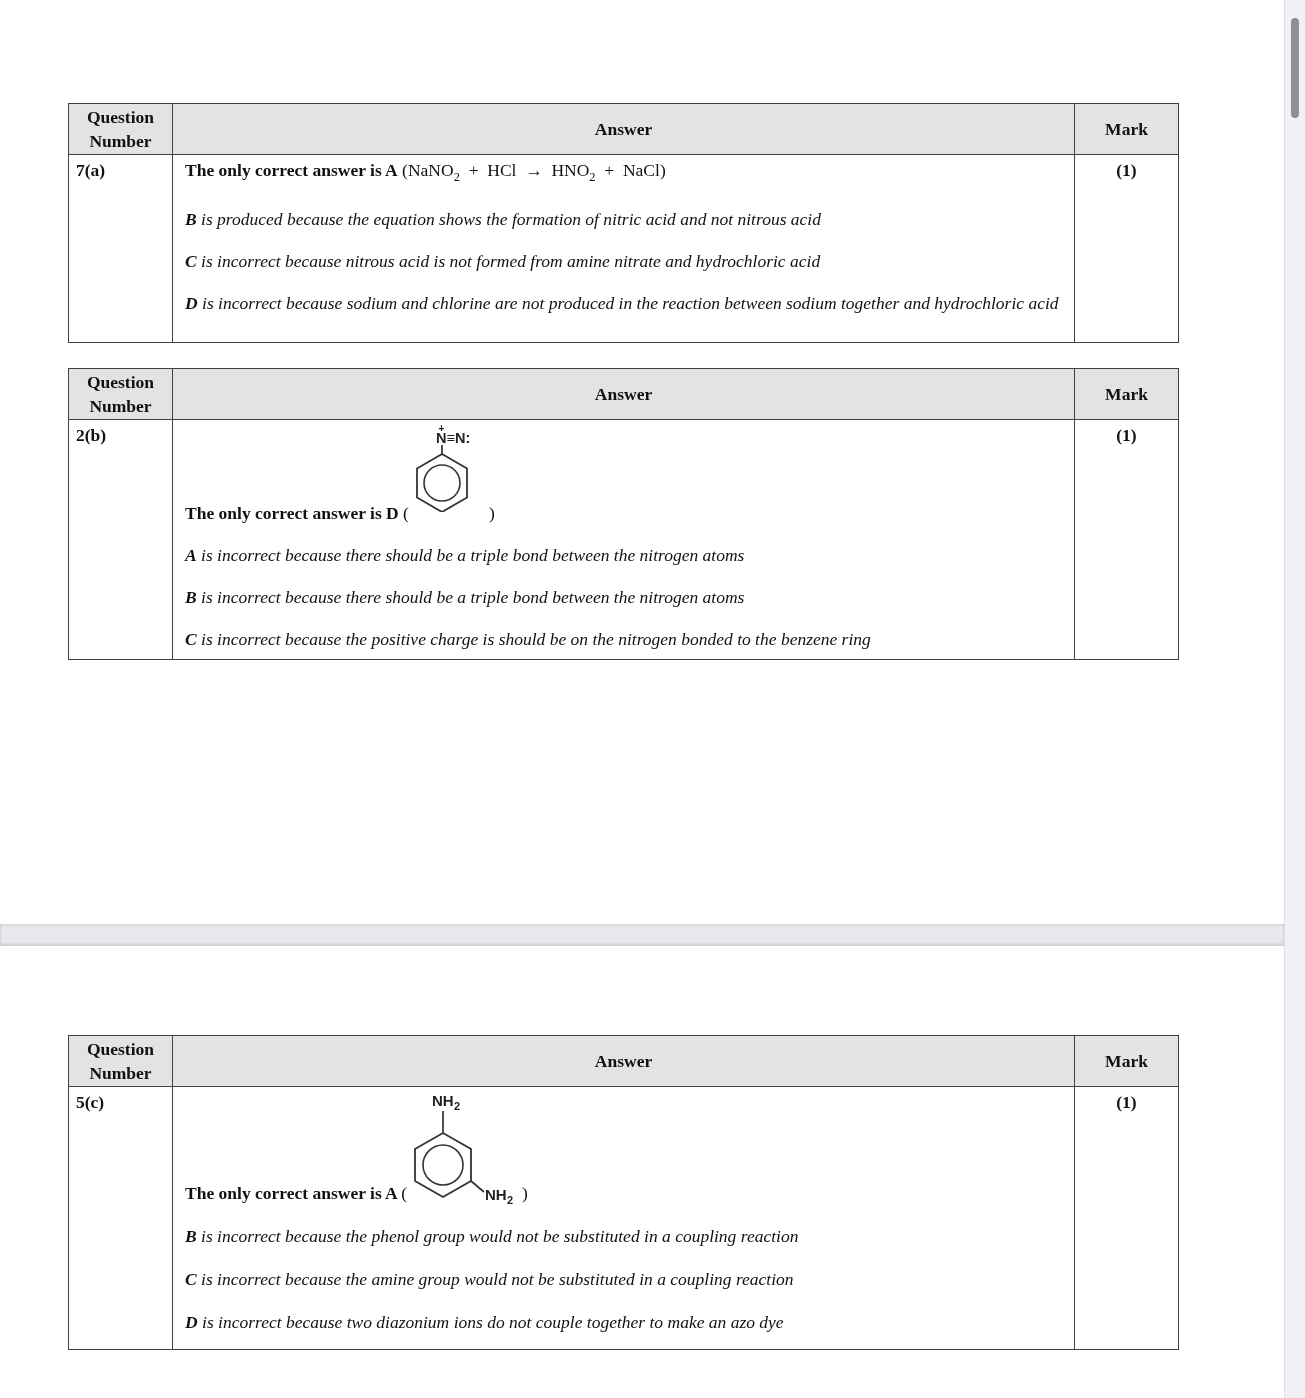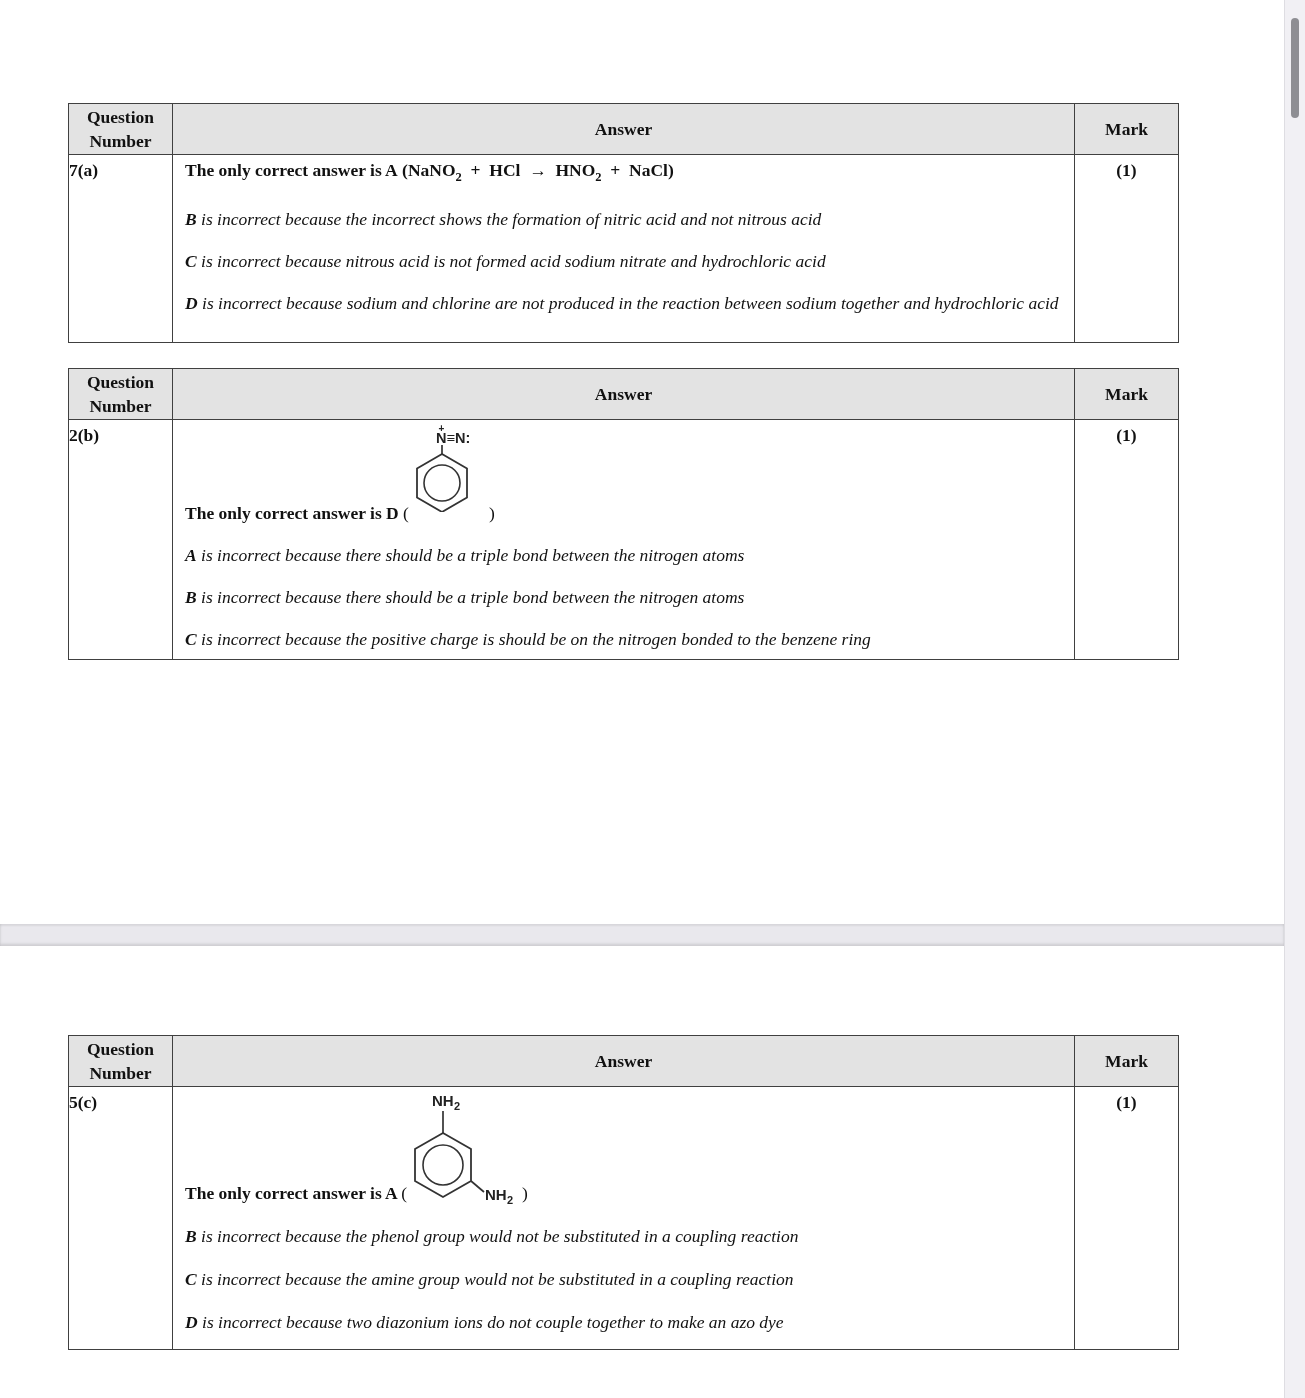--- a/index.html
+++ b/index.html
@@ -28,28 +28,28 @@
     position:absolute;left:68px;width:1110px;
     border-collapse:collapse;table-layout:fixed;
     font-size:17.5px;line-height:23px;
   }
   .ms-table th,.ms-table td{border:1.5px solid #404040;box-sizing:border-box;}
   .ms-table th{
     background:#e3e3e3;font-weight:bold;text-align:center;
     height:50px;line-height:24px;padding:1px 2px;
   }
   .col-q{width:104px}.col-a{width:902px}.col-m{width:104px}
-  td.qcell{vertical-align:top;font-weight:bold;padding:4px 4px 4px 0;margin-top:24px;}
+  td.qcell{vertical-align:top;font-weight:bold;padding:4px 4px 4px 7px;margin-top:24px;}
   td.mcell{vertical-align:top;font-weight:bold;text-align:center;padding:4px 2px;}
   td.acell{vertical-align:top;padding:4px 12px 8px 12px;}
   #t7a td{height:188px;}
   #t7b td{height:226px;}
   #t7c td{height:263px;}
   .lead-line{margin:0;font-weight:bold;white-space:pre-wrap;}
-  .eq{font-weight:bold;}
+  .eq{font-weight:normal;}
   .eq sub{font-size:12.5px;}
   .reason{margin:19px 0 0 0;font-style:italic;font-weight:normal;}
   .reason .lead{font-weight:bold;font-style:italic;}
   #t7c .reason-b{margin-top:26px;}
   #t7c .reason,.mt20{margin-top:20px;}
   #t7b .reason-c{}
   .struct-row{display:flex;align-items:flex-end;margin:0;}
   .struct-row .btxt{font-weight:bold;white-space:pre;font-family:Liberation Serif, serif;}
   .paren{font-weight:normal;}
   svg.structure{display:block;}
@@ -79,22 +79,22 @@
   <tbody>
       <tr>
     <th>Question Number</th>
     <th>Answer</th>
     <th>Mark</th>
   </tr>
   <tr>
     <td class="qcell">7(a)</td>
     <td class="acell">
       <p class="lead-line"><b>The only correct answer is A</b><span class="eq"><span> (NaNO</span><sub>2</sub><span>  +  HCl  →  HNO</span><sub>2</sub><span>  +  NaCl)</span></span></p>
-      <p class="reason"><span class="lead">B</span> <span>is incorrect because the incorrect shows the formation of nitric acid and not nitrous acid</span></p>
-      <p class="reason"><span class="lead">C</span> <span>is incorrect because nitrous acid is not formed acid sodium nitrate and hydrochloric acid</span></p>
+      <p class="reason"><span class="lead">B</span> <span>is produced because the equation shows the formation of nitric acid and not nitrous acid</span></p>
+      <p class="reason"><span class="lead">C</span> <span>is incorrect because nitrous acid is not formed from amine nitrate and hydrochloric acid</span></p>
       <p class="reason"><span class="lead">D</span> <span>is incorrect because sodium and chlorine are not produced in the reaction between sodium together and hydrochloric acid</span></p>
     </td>
     <td class="mcell">(1)</td>
   </tr>
 </tbody>
   </table>
 
 <table class="ms-table" id="t7b" style="top:368px;">
   <colgroup>
       <col class="col-q">

